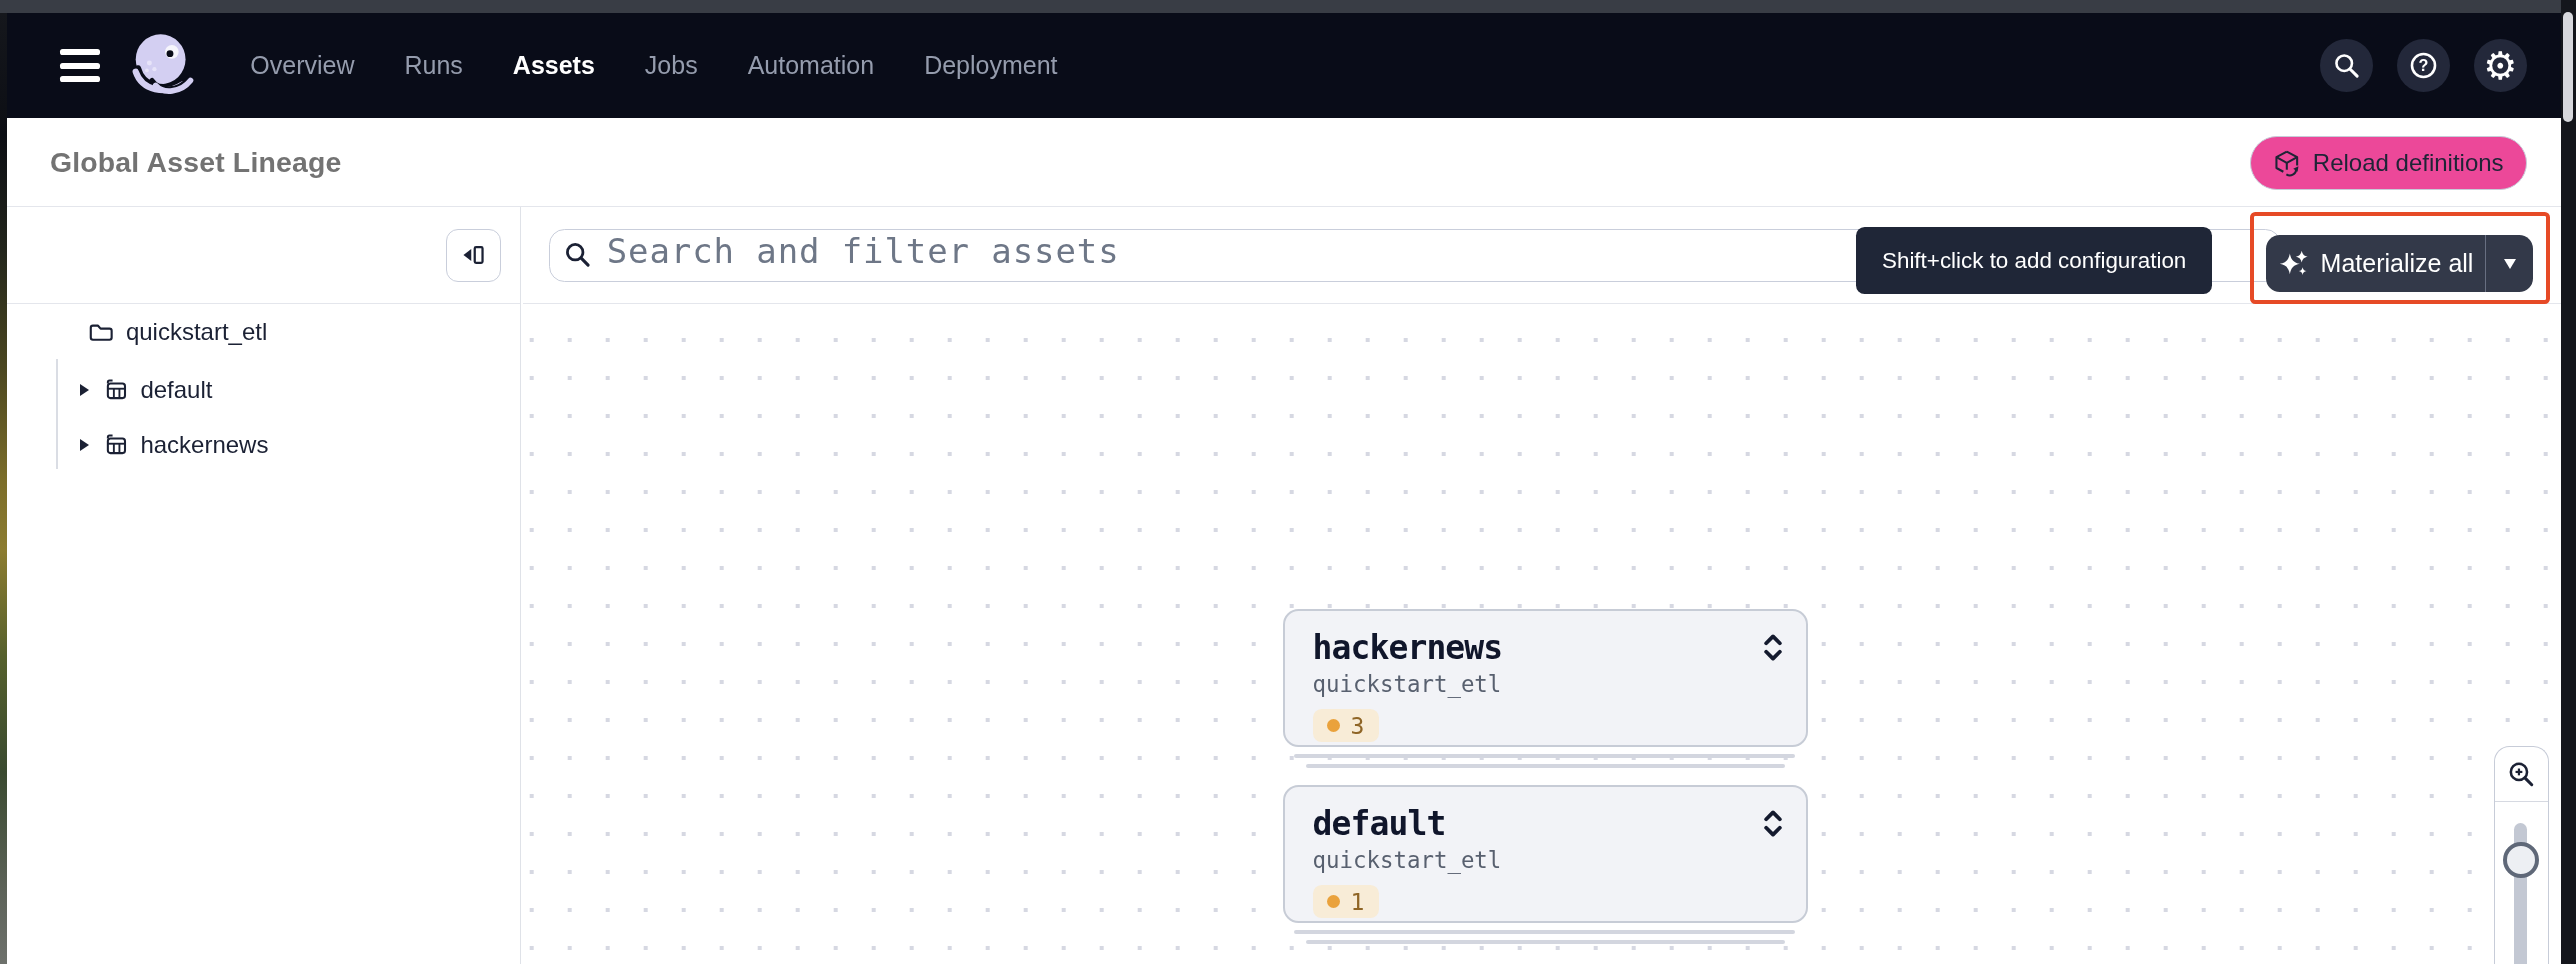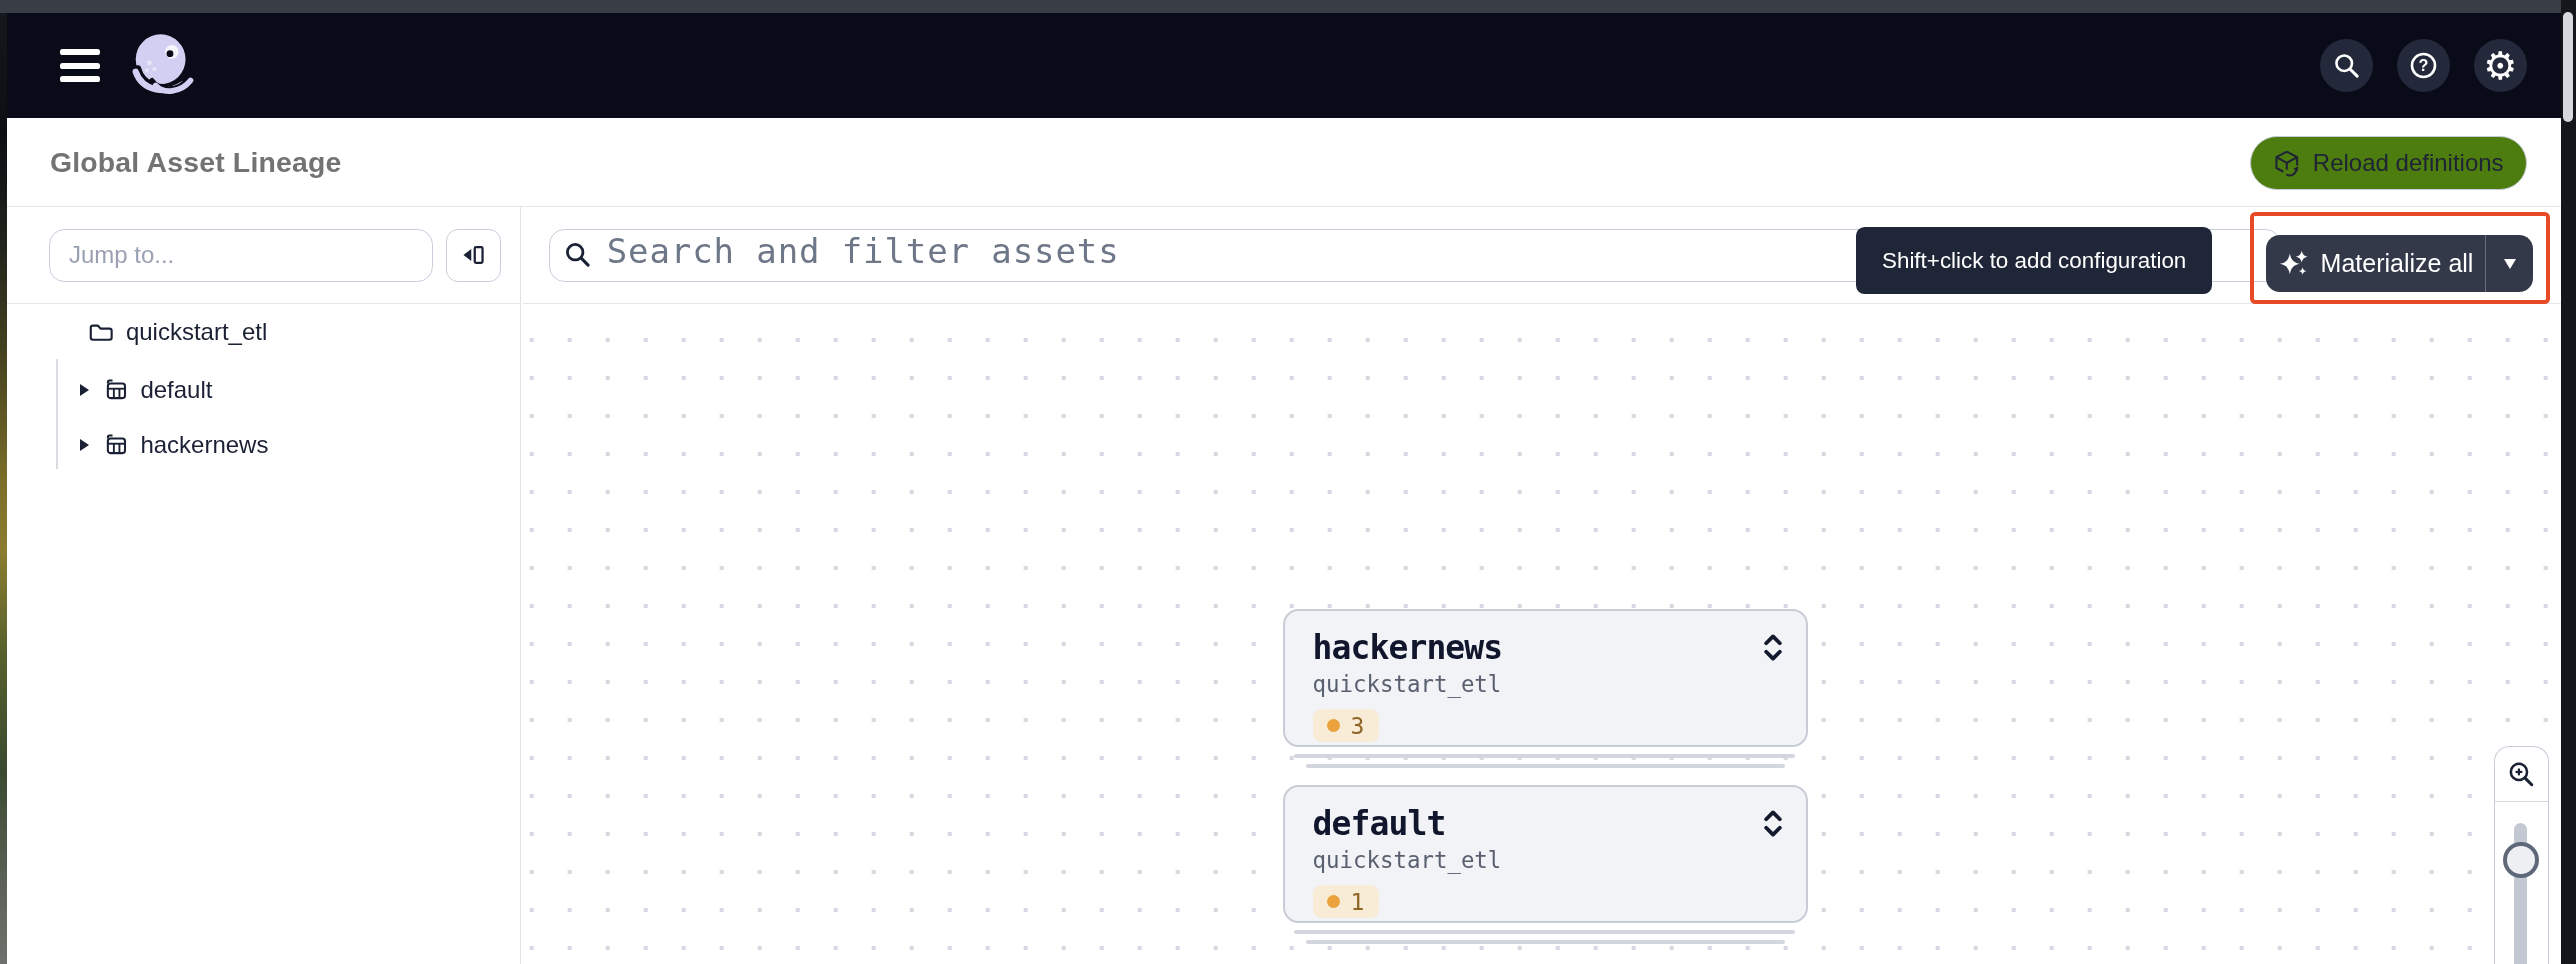--- a/index.html
+++ b/index.html
@@ -23,21 +23,21 @@
   .nav-links { display:flex; gap:50px; margin-left:47px; }
   .nav-link { font-size:25px; color:#959cad; cursor:pointer; }
   .nav-link.active { color:#ffffff; font-weight:700; }
   .nav-right { margin-left:auto; margin-right:34px; display:flex; gap:24px; }
   .icon-btn { width:53px; height:53px; border-radius:50%; background:#23283a; display:flex; align-items:center; justify-content:center; cursor:pointer; }
   .gear-glyph { color:#fff; font-size:38px; line-height:1; font-family:"DejaVu Sans", sans-serif; }
 
   
   .header { position:absolute; left:6.9px; top:118px; width:2554px; height:89px; background:#fff; border-bottom:1.7px solid #e4e6ec; }
   .page-title { position:absolute; left:43px; top:50%; transform:translateY(-50%); font-size:28.4px; font-weight:700; color:#737373; letter-spacing:0.2px; }
-  .reload-btn { position:absolute; right:49px; top:136px; height:54px; background:#4d7c0f;
+  .reload-btn { position:absolute; right:49px; top:136px; height:54px; background:#ec4899;
     border:1.7px solid #c7ccd8; border-radius:27.6px; display:inline-flex; align-items:center; gap:12px;
     padding:0 22.4px; font-size:24px; color:#1e2436; cursor:pointer; }
 
   
   .sidebar { position:absolute; left:6.9px; top:207px; width:513px; height:758px; background:#fff; }
   .sidebar-toolbar { position:absolute; left:0; top:0; right:0; height:97px; border-bottom:1.7px solid #e4e6ec; }
   .jump-input { position:absolute; left:42px; top:21.5px; width:384px; height:53px; border:1.7px solid #c9cedb;
     border-radius:15.5px; font-size:24px; padding:0 19px; color:#1b2134; outline:none; font-family:"Liberation Sans", sans-serif; }
   .jump-input::placeholder { color:#9aa1b2; }
   .collapse-btn { position:absolute; left:439px; top:21.5px; width:55px; height:53px; border:1.7px solid #c9cedb;
@@ -121,20 +121,28 @@
         <path d="M22 70 C32 100, 70 108, 98 90" stroke="#d3cff2" stroke-width="10" fill="none" stroke-linecap="round"></path>
         <path d="M48 84 C60 102, 90 102, 106 82" stroke="#090c18" stroke-width="8" fill="none" stroke-linecap="round"></path>
         <path d="M54 92 C66 106, 94 104, 110 84" stroke="#d3cff2" stroke-width="9" fill="none" stroke-linecap="round"></path>
         <circle cx="80" cy="38" r="11" fill="#f6f5fc"></circle>
         <circle cx="77" cy="41" r="5.5" fill="#090c18"></circle>
         <circle cx="44" cy="56" r="4" fill="#e7e4f9"></circle>
         <circle cx="52" cy="66" r="3.4" fill="#e7e4f9"></circle>
         <circle cx="40" cy="68" r="3" fill="#e7e4f9"></circle>
       </svg>
     </div>
+    <div class="nav-links">
+      <span class="nav-link">Overview</span>
+      <span class="nav-link">Runs</span>
+      <span class="nav-link active">Assets</span>
+      <span class="nav-link">Jobs</span>
+      <span class="nav-link">Automation</span>
+      <span class="nav-link">Deployment</span>
+    </div>
     <div class="nav-right">
       <div class="icon-btn">
         <svg width="27.6" height="27.6" viewBox="0 0 32 32">
             <circle cx="13" cy="13" r="9" stroke="#fff" stroke-width="3" fill="none"></circle>
             <line x1="20" y1="20" x2="28" y2="28" stroke="#fff" stroke-width="3.5" stroke-linecap="round"></line>
           </svg>
       </div>
       <div class="icon-btn">
         <svg width="29" height="29" viewBox="0 0 34 34">
             <circle cx="17" cy="17" r="13.5" stroke="#fff" stroke-width="3" fill="none"></circle>
@@ -156,21 +164,20 @@
       <path d="M4 9.5 L16 16 L28 9.5" stroke="#1e2436" stroke-width="2.4" fill="none" stroke-linejoin="round"></path>
       <path d="M16 16 V24" stroke="#1e2436" stroke-width="2.4" fill="none"></path>
       <path d="M15.5 29.5 A7.5 7.5 0 0 0 27 23.5" stroke="#1e2436" stroke-width="2.4" fill="none"></path>
       <polygon points="28.5,26.5 29.5,20 23.5,23" fill="#1e2436"></polygon>
     </svg>
     <span>Reload definitions</span>
   </div>
 
   <div class="sidebar">
     <div class="sidebar-toolbar">
-      <input class="jump-input" type="text" placeholder="Jump to..." style="">
       <div class="collapse-btn">
         <svg width="26" height="26" viewBox="0 0 30 30">
           <polygon points="4,15 13,8 13,22" fill="#1b2134"></polygon>
           <rect x="17" y="6" width="9" height="18" rx="1.5" stroke="#1b2134" stroke-width="2.6" fill="none"></rect>
         </svg>
       </div>
     </div>
 
     <div class="tree-row row-root">
       <span class="icon">

